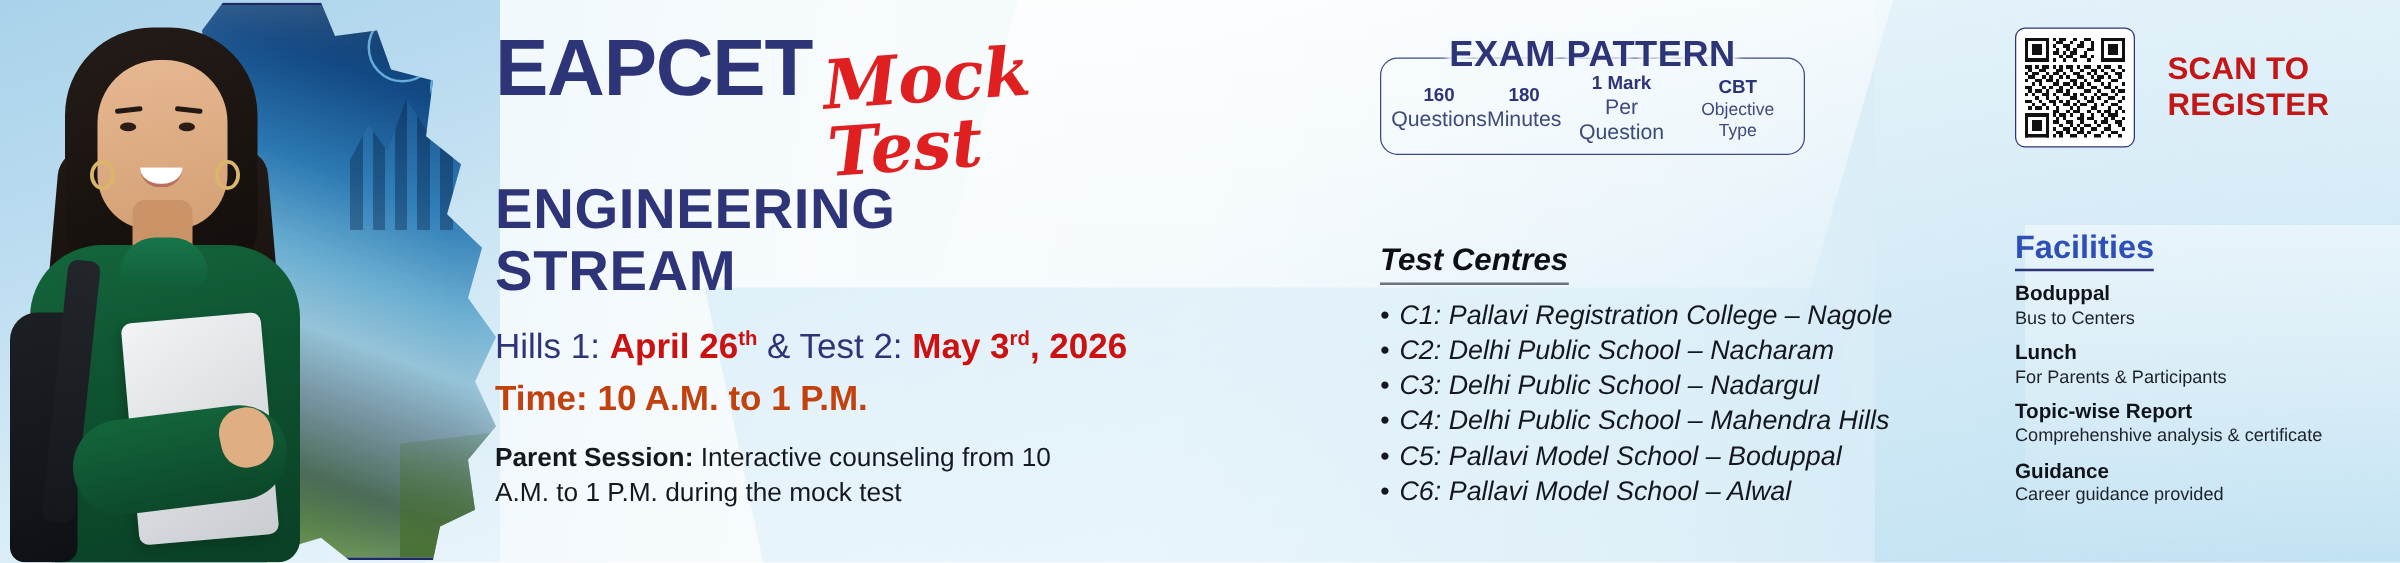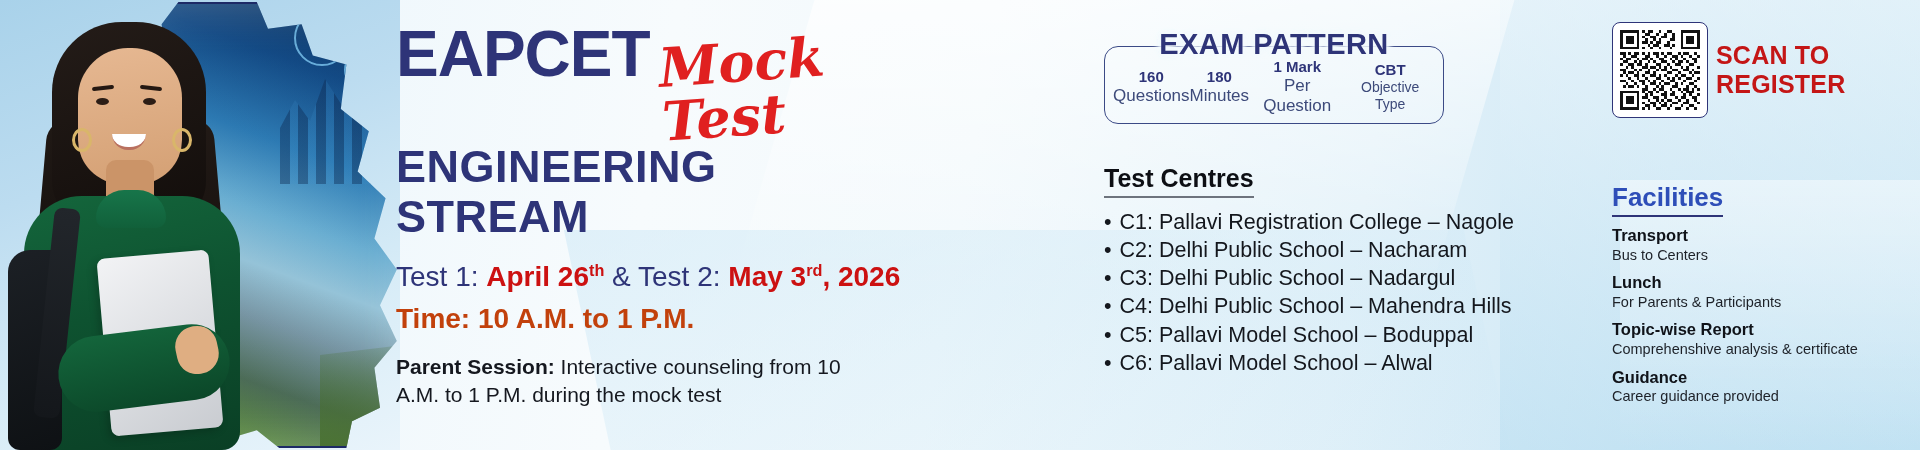--- a/index.html
+++ b/index.html
@@ -121,29 +121,29 @@
     color:#2e3478; letter-spacing:.4px; white-space:nowrap; z-index:2;
     text-shadow:0 0 7px #f2f9fd, 0 0 7px #f2f9fd, 0 0 7px #f2f9fd, 0 0 12px #f2f9fd; }
   .exam-box { border:1.6px solid #3b4a86; border-radius:14px; height:78px; margin-top:14px;
     display:flex; align-items:center; justify-content:space-around; padding:10px 8px 6px; }
   .exam-cell { text-align:center; line-height:1.18; }
   .exam-cell .n { font-size:15px; font-weight:800; color:#2e3478; }
   .exam-cell .l { font-size:17px; color:#3d4a7a; font-weight:400; }
   .exam-cell.cbt .l { font-size:14px; line-height:1.2; }
 
   
-  .centres { position:absolute; left:1104px; top:164px; width:480px; }
+  .centres { position:absolute; left:1104px; top:194px; width:480px;font-style:italic; }
   .centres h3 { font-size:25px; font-weight:800; color:#0d0f14; display:inline-block;
     border-bottom:2px solid #6d737d; padding-bottom:3px; }
   .centres ul { list-style:none; margin-top:10px; }
   .centres li { font-size:21.5px; color:#14171d; line-height:1.31; white-space:nowrap; }
   .centres li::before { content:"•"; margin-right:8px; }
 
   
-  .qr-wrap { position:absolute; left:1612px; top:22px; display:flex; align-items:center; gap:8px; }
+  .qr-wrap { position:absolute; left:1612px; top:22px; display:flex; align-items:center; gap:26px; }
   .qr { width:96px; height:96px; background:#fff; border:1.5px solid #2e3478;
     border-radius:8px; padding:7px; }
   .qr svg { display:block; width:100%; height:100%; }
   .scan { font-size:25px; font-weight:800; color:#c41616; line-height:1.16; letter-spacing:.2px; }
 
   
   .fac { position:absolute; left:1612px; top:182px; width:300px; }
   .fac h3 { font-size:26px; font-weight:700; color:#2e4eb8; display:inline-block;
     border-bottom:2.5px solid #2e3478; padding-bottom:2px; }
   .fac-item { margin-top:8px; }
@@ -195,21 +195,21 @@
 
 <div class="headline">
   <div class="h-row">
     <span class="h-eapcet">EAPCET</span>
     <span class="h-mock">Mock Test</span>
   </div>
   <div class="h-stream">ENGINEERING STREAM</div>
 
 
   <div class="dates">
-    <span>Test 1:</span>
+    <span>Hills 1:</span>
     <b><span>April</span>
       <span>26</span><sup>th</sup></b>
     <span>&amp; </span><span>Test 2:</span>
     <b><span>May</span>
       <span>3</span><sup>rd</sup><span>, 2026</span></b>
   </div>
 
   <div class="time">
     <span>Time:</span>
     <span>10 A.M. to 1 P.M.</span>
@@ -485,21 +485,21 @@
   </div>
   <div class="scan">
     <div>SCAN TO</div>
     <div>REGISTER</div>
   </div>
 </div>
 
 <div class="fac">
   <h3>Facilities</h3>
   <div class="fac-item">
-    <div class="t">Transport</div>
+    <div class="t">Boduppal</div>
     <div class="d">Bus to Centers</div>
   </div>
   <div class="fac-item">
     <div class="t">Lunch</div>
     <div class="d">For Parents &amp; Participants</div>
   </div>
   <div class="fac-item">
     <div class="t">Topic-wise Report</div>
     <div class="d">Comprehenshive analysis &amp; certificate</div>
   </div>

